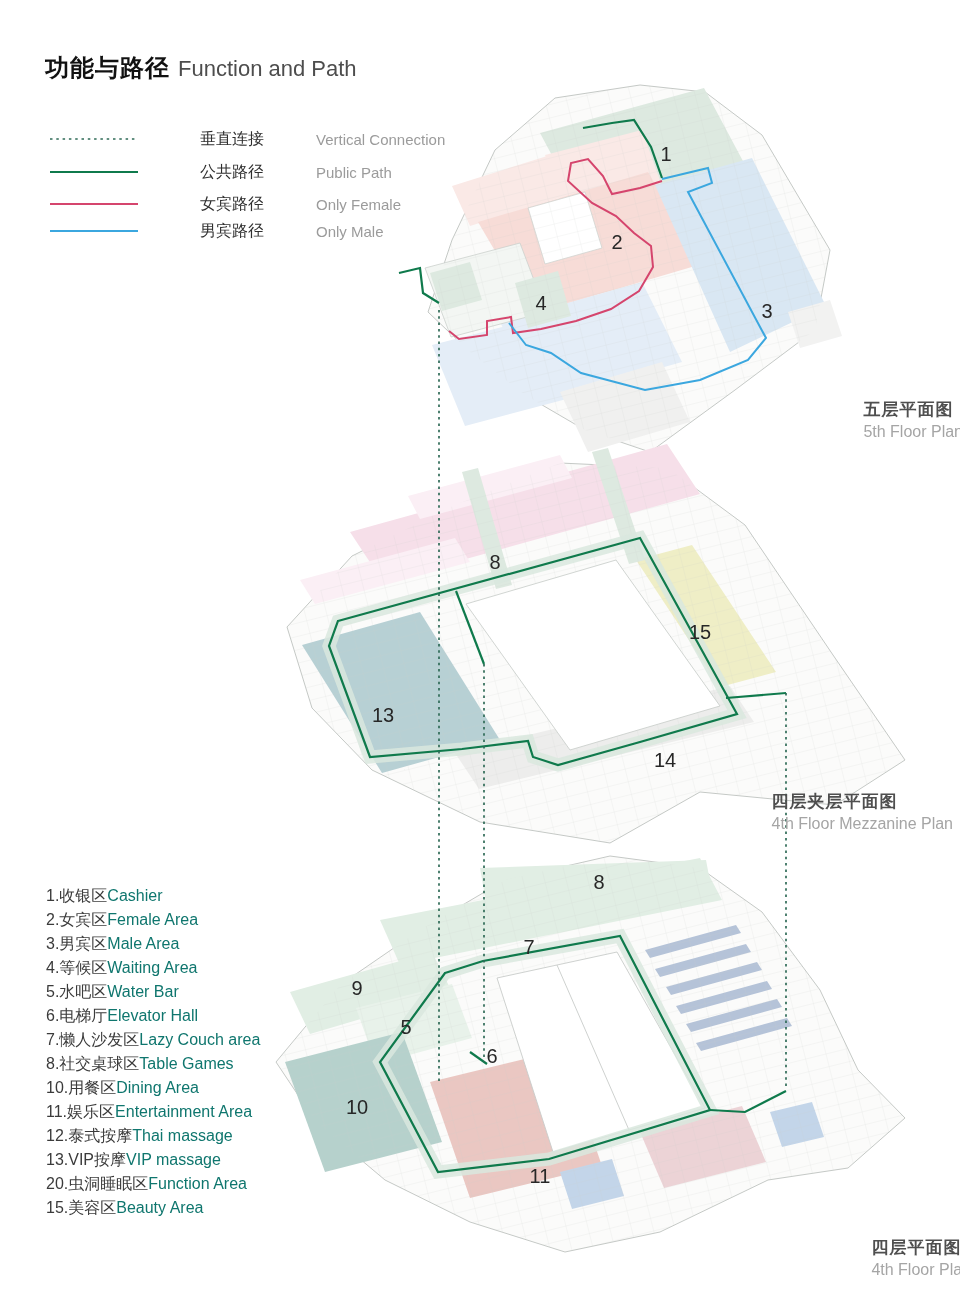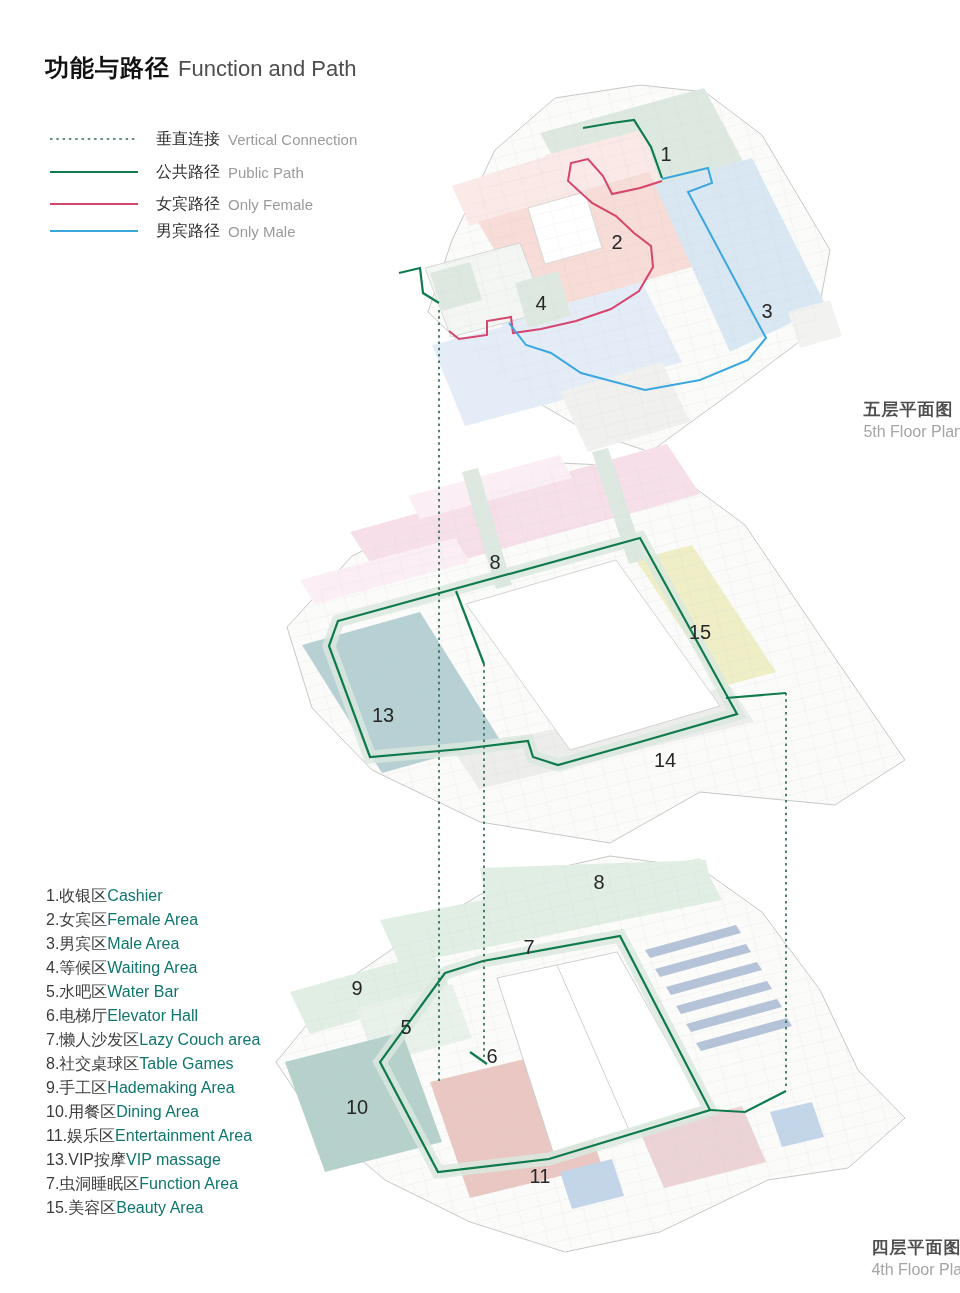--- a/index.html
+++ b/index.html
@@ -3,21 +3,21 @@
 <meta charset="utf-8">
 <style>
   html,body{margin:0;padding:0;background:#ffffff;}
   #stage{position:relative;width:960px;height:1293px;background:#ffffff;overflow:hidden;
          font-family:"Liberation Sans", sans-serif;padding-left:40px;}
   #plansvg{position:absolute;left:0;top:0;z-index:1;}
   .txt{position:absolute;z-index:3;white-space:nowrap;}
   .title{left:45px;top:52px;}
   .title .t-cn{font-size:24px;font-weight:bold;color:#111111;letter-spacing:1px;}
   .title .t-en{font-size:22px;color:#4d4d4d;margin-left:8px;}
-  .legend-row{position:absolute;left:48px;height:22px;z-index:3;display:flex;align-items:center;}
+  .legend-row{position:absolute;left:48px;height:22px;z-index:3;display:flex;align-items:center;gap:44px;}
   .legend-row svg{display:block;margin-right:16px;}
   .legend-cn{font-size:16px;color:#2f2f2f;margin-right:8px;}
   .legend-en{font-size:15px;color:#9b9b9b;}
   .plan-label{position:absolute;z-index:3;}
   .plan-label .pl-cn{display:block;font-size:17px;font-weight:bold;color:#4f4f4f;letter-spacing:1px;}
   .plan-label .pl-en{display:block;font-size:16px;color:#a5a5a5;margin-top:2px;}
   .area-list{position:absolute;left:46px;top:884px;z-index:3;}
   .area-row{height:24px;line-height:24px;font-size:16px;}
   .area-cn{color:#3b3b3b;}
   .area-en{color:#0f766e;}
@@ -138,39 +138,43 @@
     <line x1="2" y1="4" x2="90" y2="4" stroke-width="2" stroke="#d5456d"></line>
   </svg>
   <span class="legend-cn">女宾路径</span>
   <span class="legend-en">Only Female</span>
 </div>
 
 <div class="plan-label" style="right:37px;top:398px;">
   <span class="pl-cn">五层平面图</span>
   <span class="pl-en">5th Floor Plan</span>
 </div>
+<div class="plan-label" style="right:47px;top:790px;">
+  <span class="pl-cn">四层夹层平面图</span>
+  <span class="pl-en">4th Floor Mezzanine Plan</span>
+</div>
 <div class="plan-label" style="right:29px;top:1192px;margin-top:44px;">
   <span class="pl-cn">四层平面图</span>
   <span class="pl-en">4th Floor Plan</span>
 </div>
 
 <div class="area-list">
   <div class="area-row"><span class="area-cn">1.收银区</span><span class="area-en">Cashier</span></div>
   <div class="area-row"><span class="area-cn">2.女宾区</span><span class="area-en">Female Area</span></div>
   <div class="area-row"><span class="area-cn">3.男宾区</span><span class="area-en">Male Area</span></div>
   <div class="area-row"><span class="area-cn">4.等候区</span><span class="area-en">Waiting Area</span></div>
   <div class="area-row"><span class="area-cn">5.水吧区</span><span class="area-en">Water Bar</span></div>
   <div class="area-row"><span class="area-cn">6.电梯厅</span><span class="area-en">Elevator Hall</span></div>
   <div class="area-row"><span class="area-cn">7.懒人沙发区</span><span class="area-en">Lazy Couch area</span></div>
   <div class="area-row"><span class="area-cn">8.社交桌球区</span><span class="area-en">Table Games</span></div>
-  <div class="area-row"><span class="area-cn">9.手工区</span><span class="area-en">Hademaking Area</span></div>
   <div class="area-row"><span class="area-cn">10.用餐区</span><span class="area-en">Dining Area</span></div>
   <div class="area-row"><span class="area-cn">11.娱乐区</span><span class="area-en">Entertainment Area</span></div>
+  <div class="area-row"><span class="area-cn">12.泰式按摩</span><span class="area-en">Thai massage</span></div>
   <div class="area-row"><span class="area-cn">13.VIP按摩</span><span class="area-en">VIP massage</span></div>
-  <div class="area-row"><span class="area-cn">7.虫洞睡眠区</span><span class="area-en">Function Area</span></div>
+  <div class="area-row"><span class="area-cn">20.虫洞睡眠区</span><span class="area-en">Function Area</span></div>
   <div class="area-row"><span class="area-cn">15.美容区</span><span class="area-en">Beauty Area</span></div>
 </div>
 
 <div class="marker" style="left:666px;top:154px;">1</div>
 <div class="marker" style="left:617px;top:242px;">2</div>
 <div class="marker" style="left:767px;top:311px;">3</div>
 <div class="marker" style="left:541px;top:303px;">4</div>
 <div class="marker" style="left:406px;top:1027px;">5</div>
 <div class="marker" style="left:492px;top:1056px;">6</div>
 <div class="marker" style="left:529px;top:947px;">7</div>

